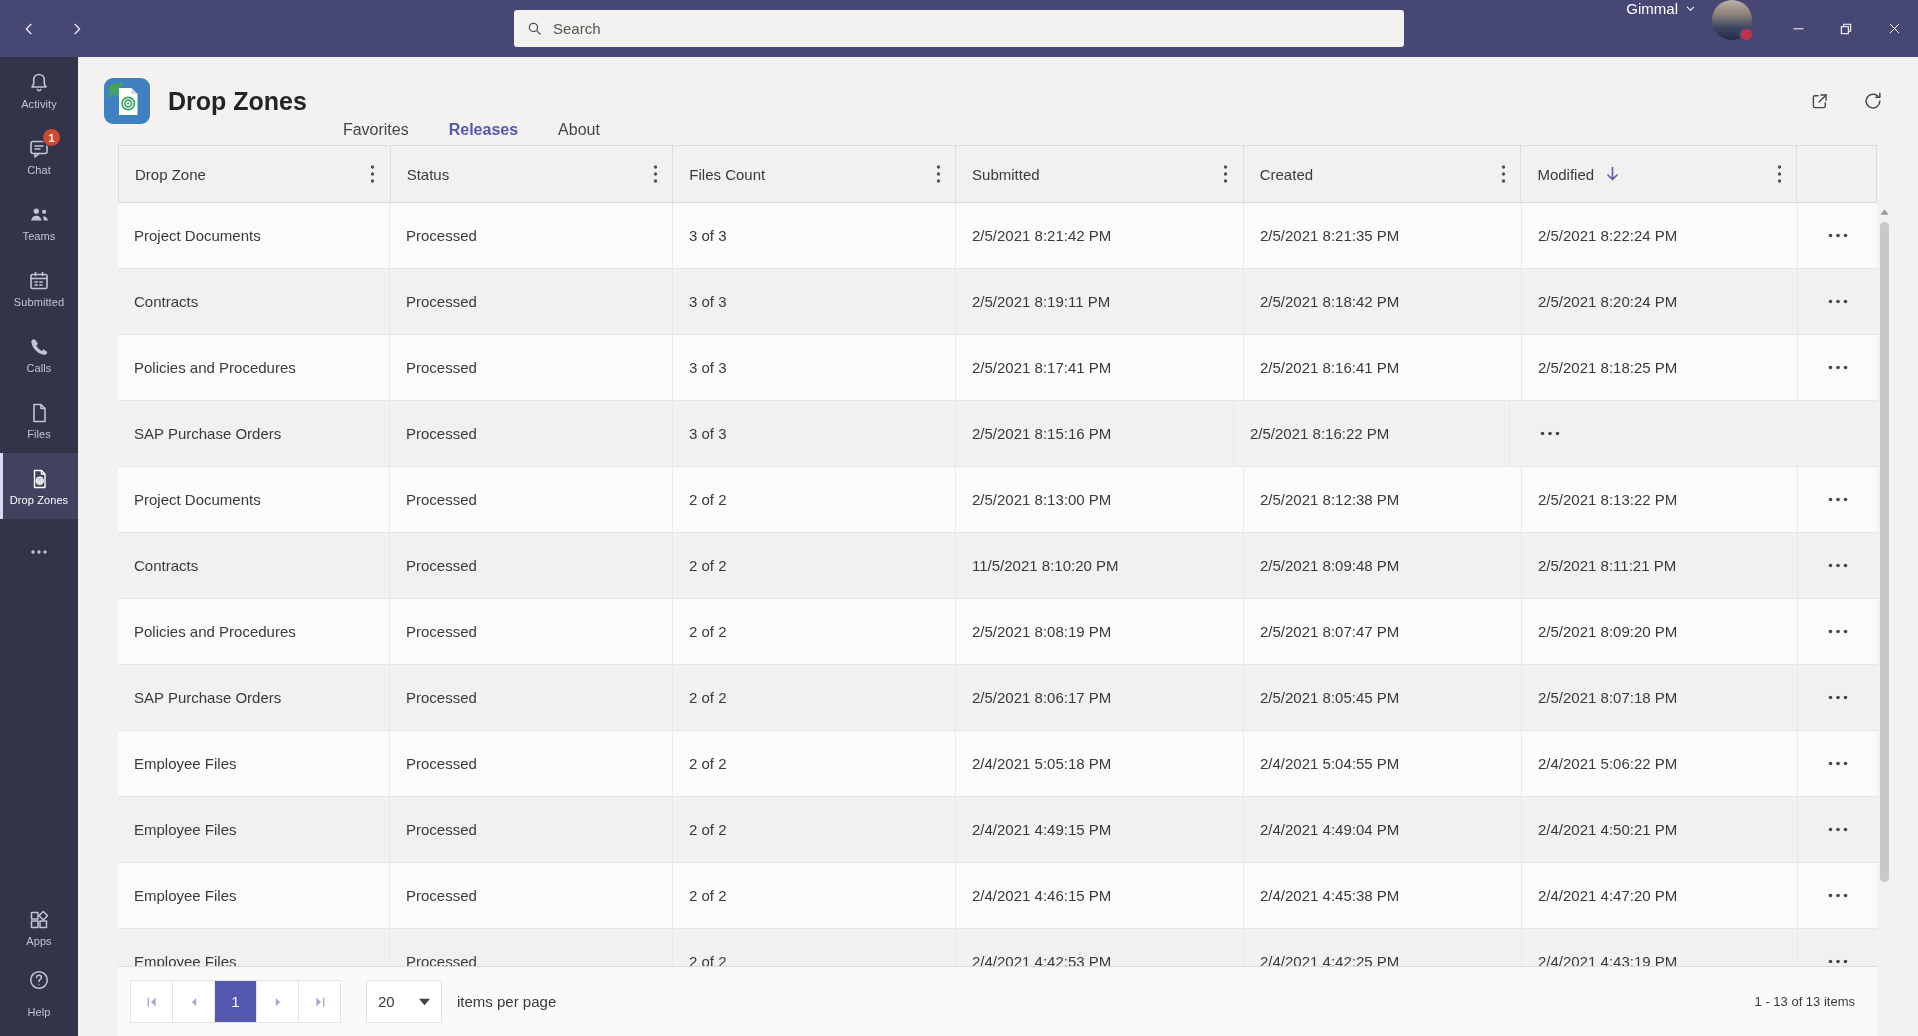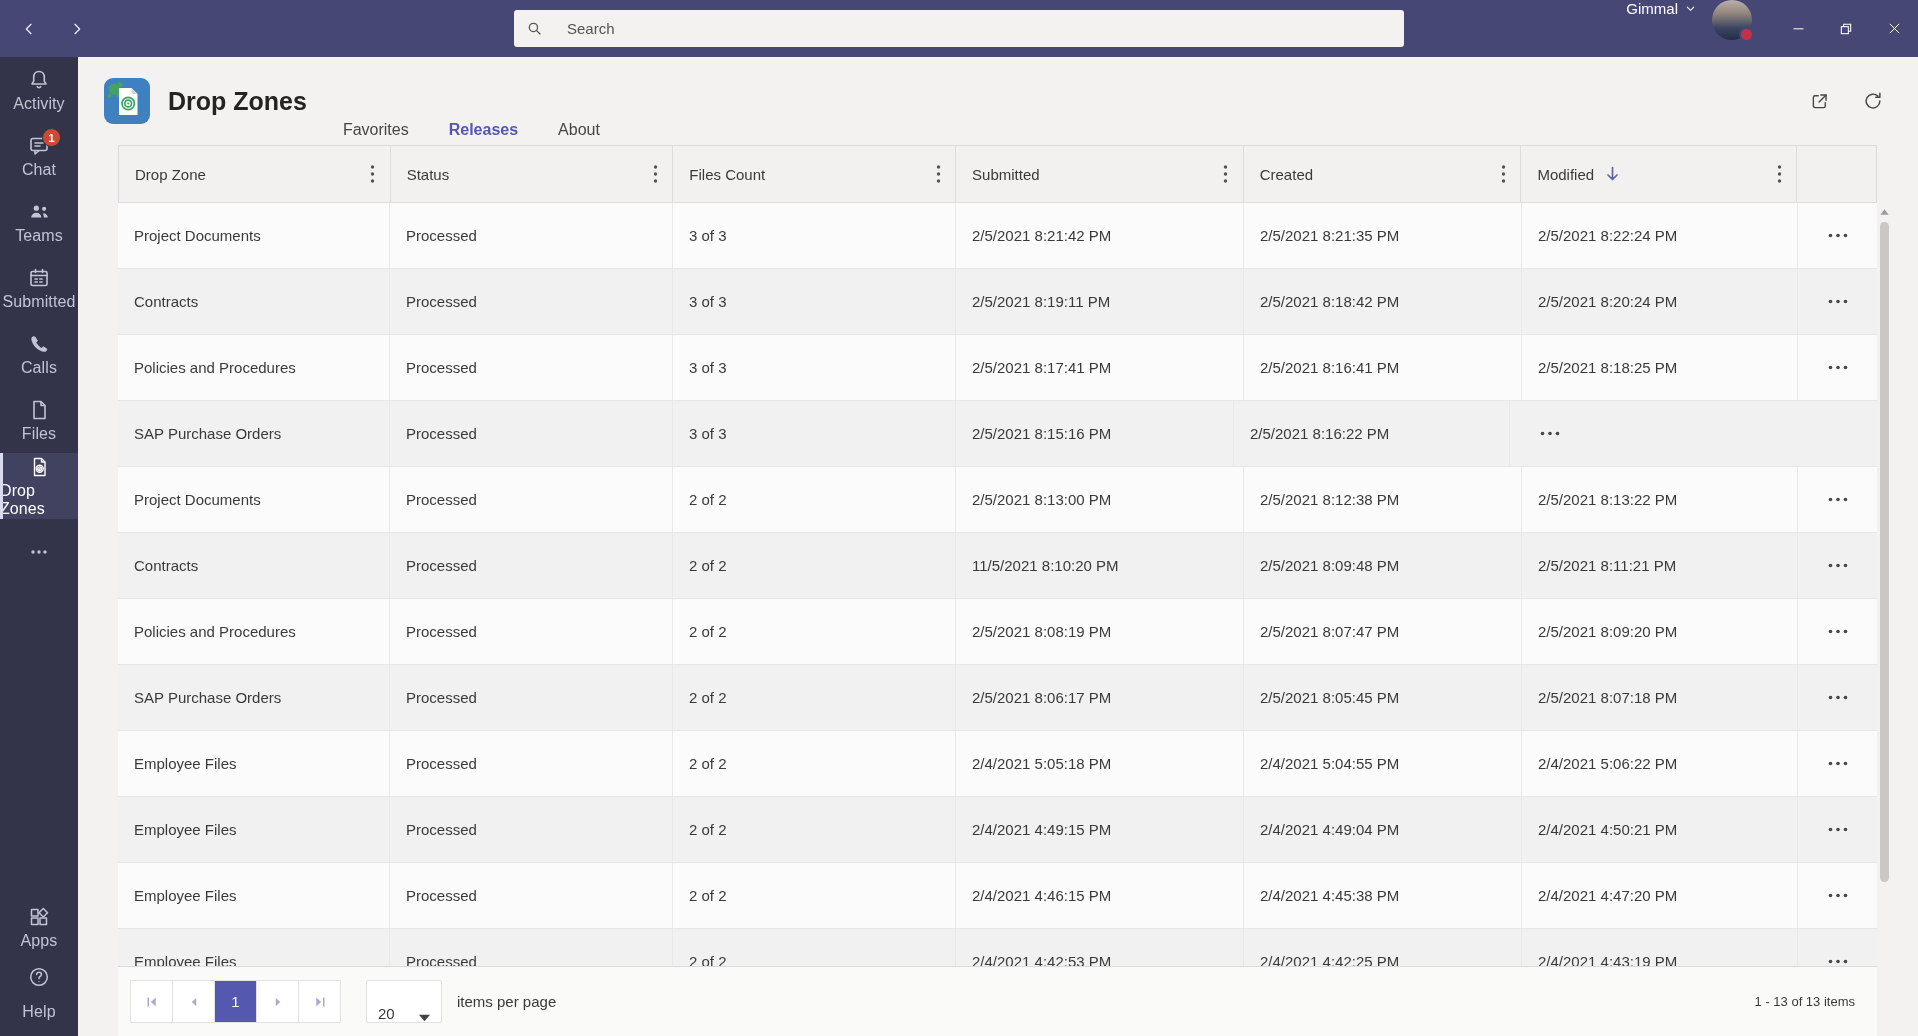--- a/index.html
+++ b/index.html
@@ -4,35 +4,35 @@
 <style>
   * { margin:0; padding:0; box-sizing:border-box; }
   html,body { width:1918px; height:1036px; overflow:hidden; }
   body { font-family:"Liberation Sans", sans-serif; background:#f3f2f1; position:relative; color:#3b3a39; }
   svg { display:block; }
 
   
   .titlebar { position:absolute; top:0; left:0; width:1918px; height:57px; background:#464775; z-index:30; }
   .nav-arrows { position:absolute; left:16px; top:0; height:57px; display:flex; align-items:center; gap:22px; color:#e8e8f2; }
   .nav-btn { width:26px; height:26px; display:flex; align-items:center; justify-content:center; cursor:pointer; }
-  .searchbox { position:absolute; left:50%; top:10px; transform:translateX(-50%); width:890px; height:37px; background:#f3f2f1; border-radius:3px; display:flex; align-items:center; padding:0 12px;gap:14px; }
+  .searchbox { position:absolute; left:50%; top:10px; transform:translateX(-50%); width:890px; height:37px; background:#f3f2f1; border-radius:3px; display:flex; align-items:center; padding:0 12px; }
   .searchbox svg { flex:0 0 auto; margin-right:10px; }
   .searchbox input { flex:1; border:none; outline:none; background:transparent; font-family:"Liberation Sans",sans-serif; font-size:15px; color:#3b3a39; }
   .searchbox input::placeholder { color:#55534f; opacity:1; }
   .titlebar-right { position:absolute; right:0; top:0; height:57px; display:flex; align-items:flex-start; }
   .account { display:flex; align-items:center; gap:7px; color:#ffffff; font-size:15px; cursor:pointer; margin-right:16px; }
   .avatar-wrap { position:relative; width:40px; height:40px; margin-right:22px; cursor:pointer; }
   .avatar { width:40px; height:40px; border-radius:50%; background:linear-gradient(180deg,#b9b2ac 0%,#8f837a 35%,#3a4563 70%,#252c44 100%); }
   .presence { position:absolute; right:-2px; bottom:-2px; width:15px; height:15px; border-radius:50%; background:#c4314b; border:2.5px solid #464775; }
   .win-btn { width:48px; height:57px; display:flex; align-items:center; justify-content:center; color:#ffffff; cursor:pointer; }
 
   
   .rail { position:absolute; left:0; top:57px; bottom:0; width:78px; background:#33344a; display:flex; flex-direction:column; z-index:20; }
   .rail-item { height:66px; display:flex; flex-direction:column; align-items:center; justify-content:center; gap:3px; color:#c2c3d4; cursor:pointer; position:relative; }
-  .rail-item .lbl { font-size:16px; letter-spacing:.1px; }
+  .rail-item .lbl { font-size:11px; letter-spacing:.1px; }
   .rail-item.selected { background:#41425f; color:#ffffff; }
   .rail-item.selected::before { content:""; position:absolute; left:0; top:0; bottom:0; width:3px; background:#dadaf0; }
   .rail-spacer { flex:1; }
   .badge { position:absolute; top:5px; left:42px; min-width:19px; height:19px; padding:0 4px; border-radius:10px; background:#cc4a31; color:#fff; font-size:11.5px; font-weight:700; display:flex; align-items:center; justify-content:center; border:1.5px solid #33344a; }
 
   
   .main { position:absolute; left:78px; top:57px; right:0; bottom:0; background:#f3f2f1; }
 
   .app-header { position:absolute; top:0; left:0; right:0; height:88px; display:flex; align-items:center; padding-left:26px; }
   .app-title { font-size:25px; font-weight:700; color:#252423; margin:0 34px 0 18px; }
@@ -60,21 +60,21 @@
 
   
   .scroll-up { position:absolute; top:150px; left:1801px; width:11px; height:11px; color:#9d9d9d; }
   .scroll-thumb { position:absolute; left:1802px; top:165px; width:9px; height:660px; background:#c9c8c7; border-radius:5px; cursor:pointer; }
 
   
   .pager { position:absolute; left:40px; bottom:0; width:1759px; height:70px; background:#fafaf9; border-top:1px solid #dcdbda; display:flex; align-items:center; padding-left:12px; }
   .pg-group { display:flex; }
   .pg-btn { width:43px; height:43px; background:#ffffff; border:1px solid #e3e2e1; display:flex; align-items:center; justify-content:center; cursor:pointer; margin-right:-1px; color:#a9aacd; }
   .pg-btn.active { background:#5558af; color:#ffffff; font-size:15px; font-weight:400; }
-  .page-size { margin-left:26px; width:76px; height:43px; background:#ffffff; border:1px solid #e3e2e1; border-radius:2px; display:flex; align-items:flex-end; justify-content:space-between; padding:0 11px; font-size:15px; color:#3b3a39; cursor:pointer; }
+  .page-size { margin-left:26px; width:76px; height:43px; background:#ffffff; border:1px solid #e3e2e1; border-radius:2px; display:flex; align-items:center; justify-content:space-between; padding:0 11px; font-size:15px; color:#3b3a39; cursor:pointer; }
   .ipp-label { margin-left:15px; font-size:15px; color:#3b3a39; }
   .range-label { position:absolute; right:22px; font-size:13px; color:#3b3a39; }
 </style>
 </head>
 <body>
 
 <div class="titlebar">
   <div class="nav-arrows">
     <div class="nav-btn">
       <span>

